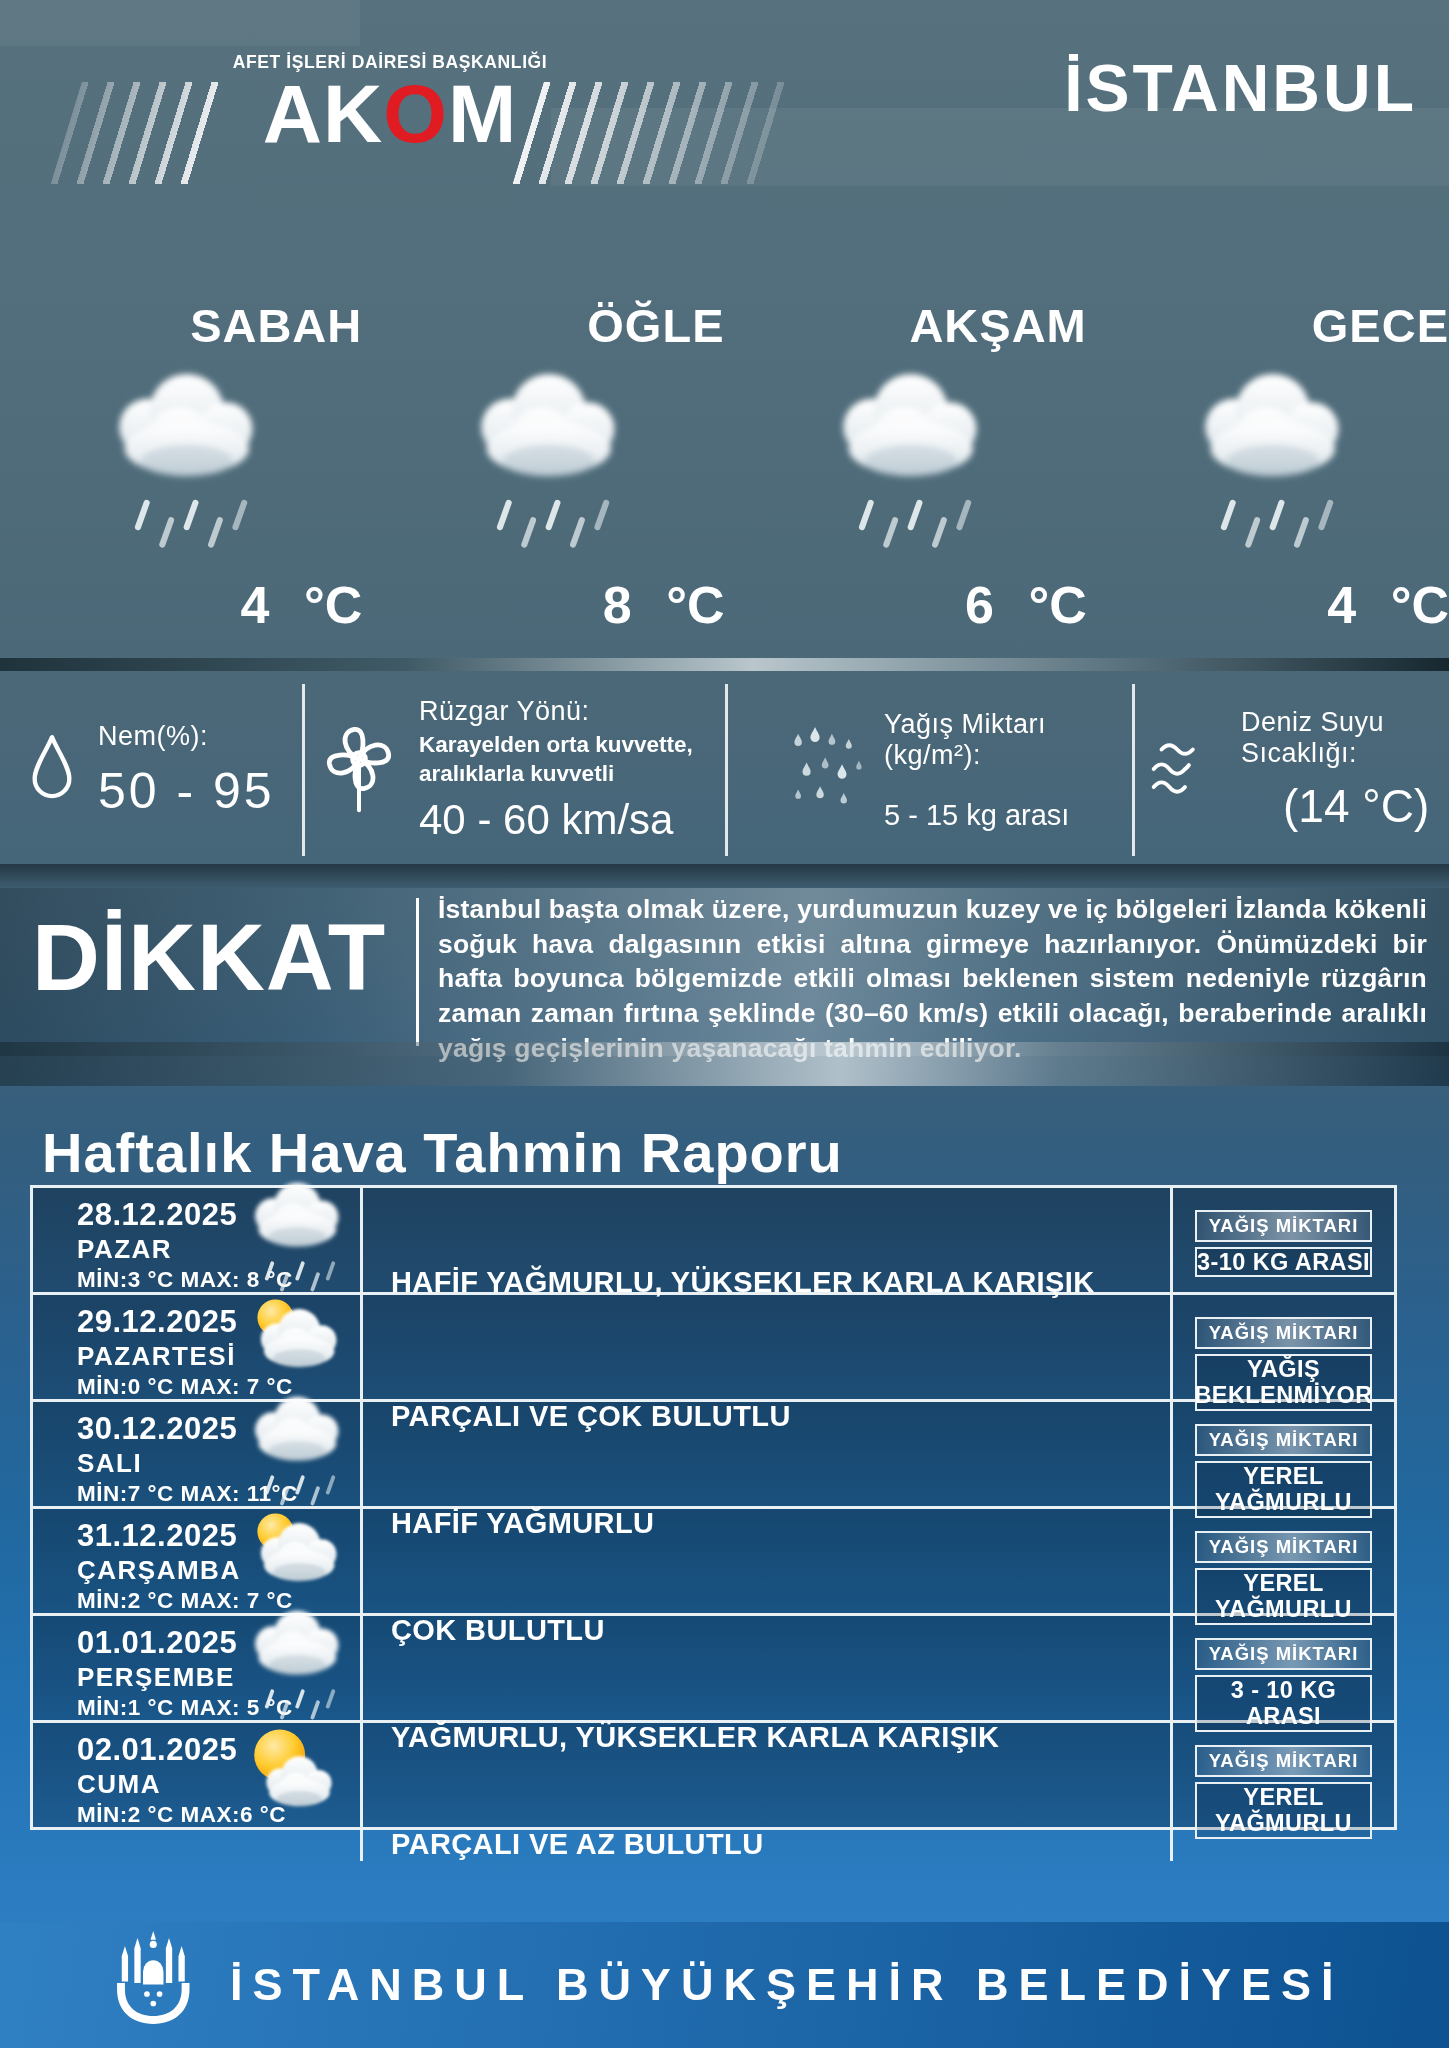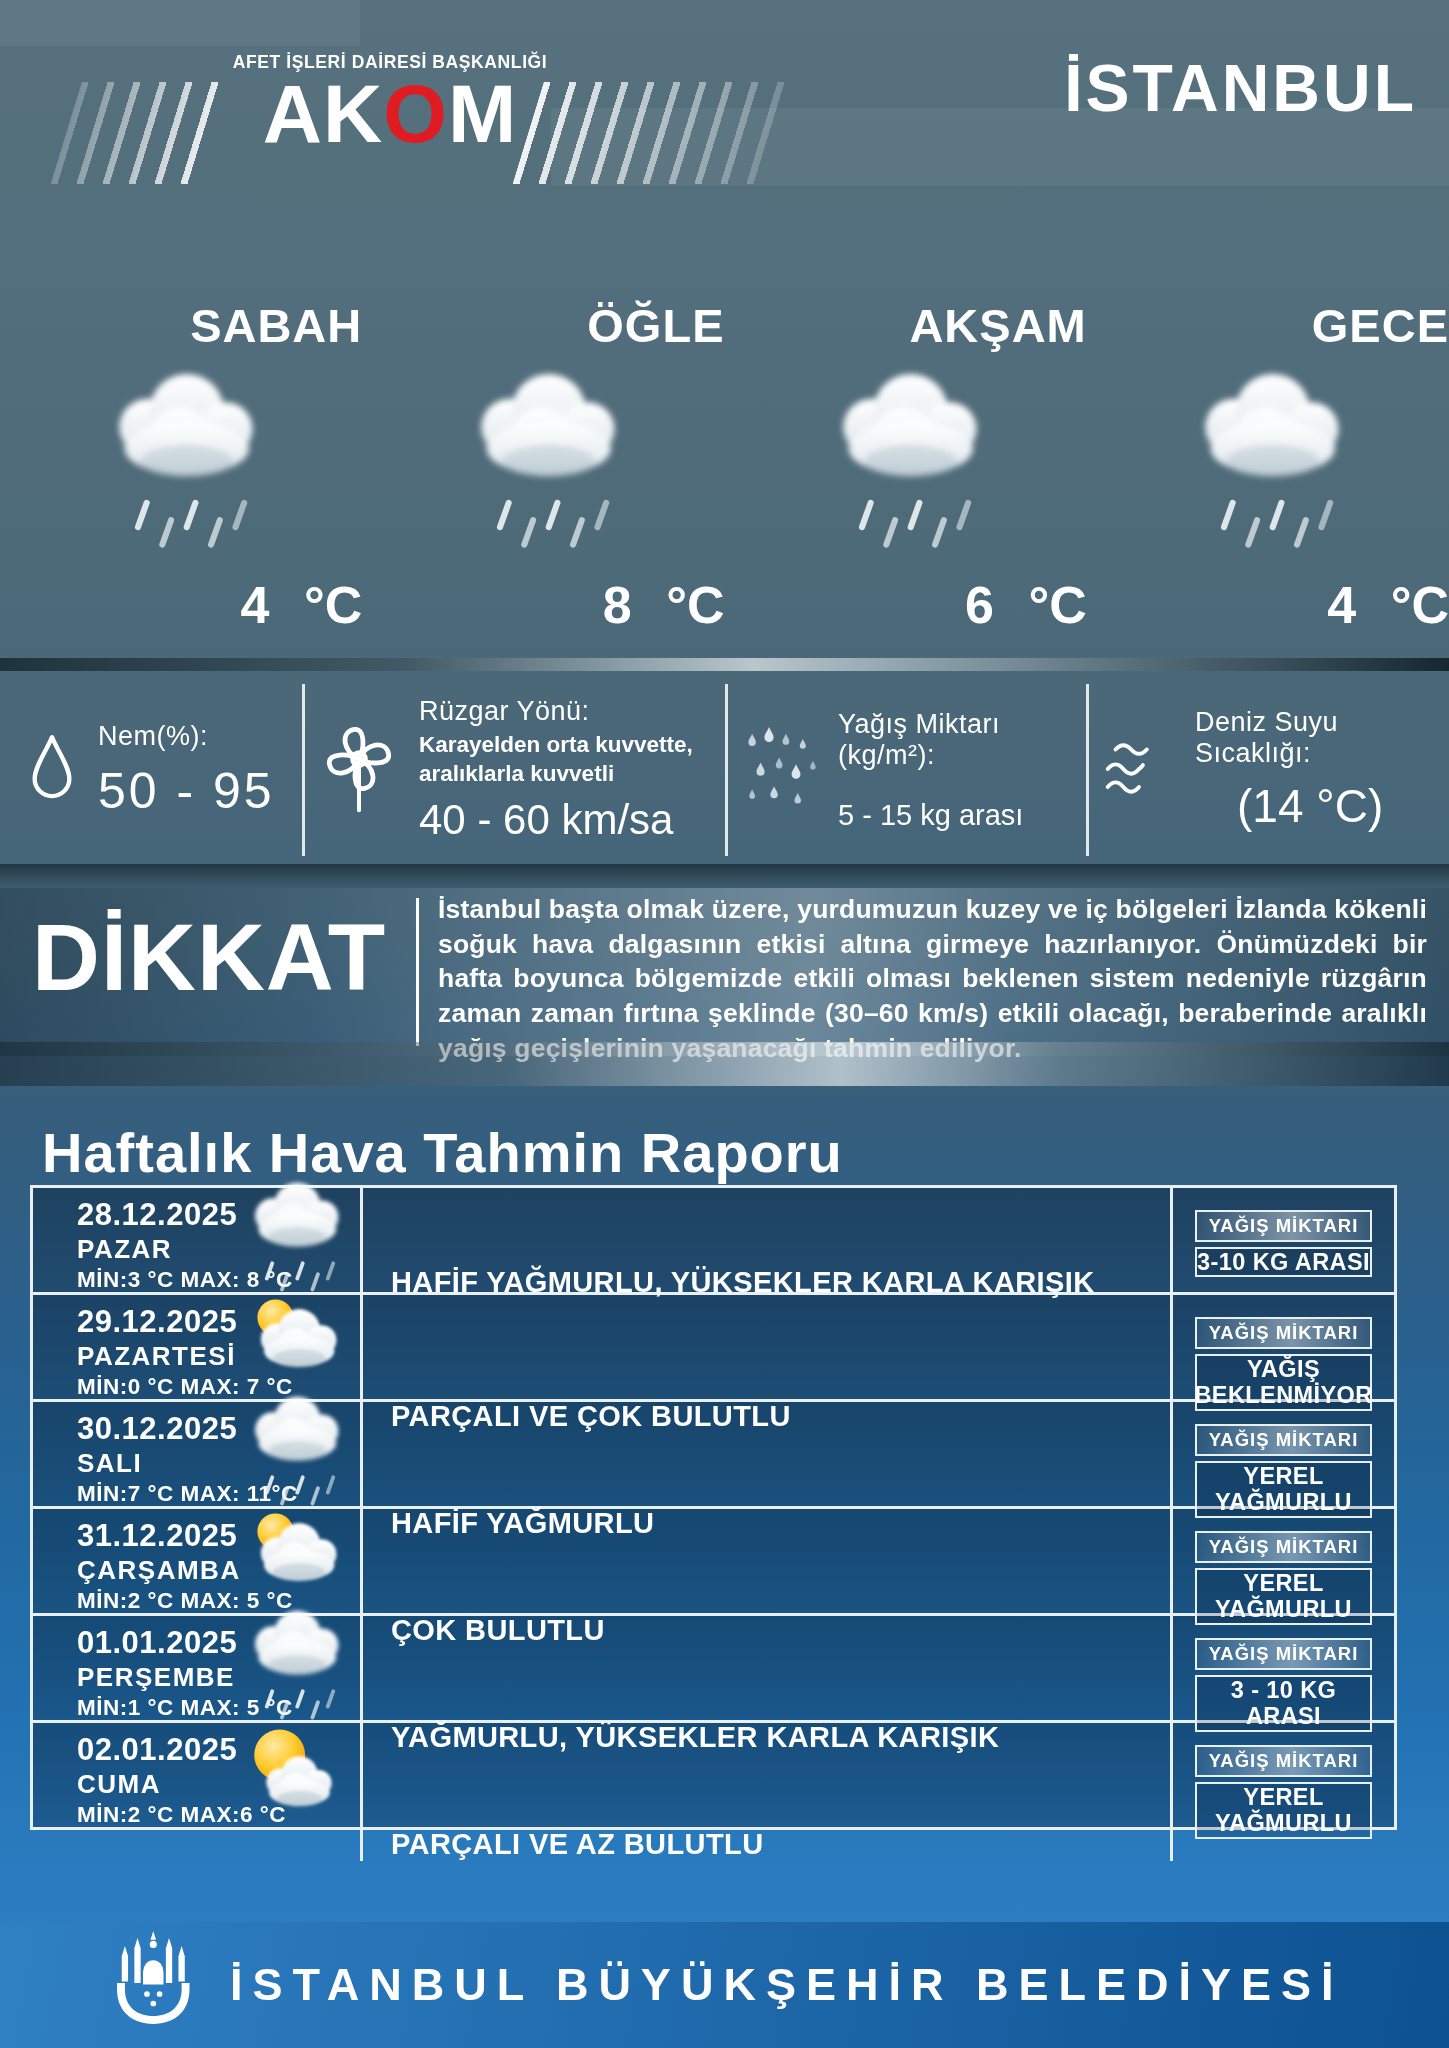--- a/index.html
+++ b/index.html
@@ -49,21 +49,21 @@
   .bar2{top:864px; height:24px;
     background:linear-gradient(180deg, rgba(8,18,24,.55), rgba(30,48,58,.15));}
   .bar3{top:1042px; height:44px;
     background:linear-gradient(92deg, rgba(22,38,46,.55) 0%, rgba(90,110,120,.45) 35%, rgba(216,224,228,.75) 58%, rgba(130,148,158,.5) 73%, rgba(12,28,38,.55) 100%);}
 
   
   .metrics{position:absolute; left:0; right:0; top:676px; height:188px; display:flex; align-items:stretch;}
   .metric{display:flex; align-items:center; gap:20px; padding:0 14px;}
   .m1{width:262px; padding-left:26px;}
   .m2{width:392px;}
-  .m3{width:330px;}
+  .m3{width:330px;margin-left:46px;}
   .m4{flex:1;}
   .vdiv{width:3px; background:rgba(255,255,255,.85); margin:8px 0;}
   .m-col{display:flex; flex-direction:column;}
   .m-title{font-size:27px; font-weight:400; letter-spacing:.5px;}
   .m-big{font-size:50px; font-weight:400; letter-spacing:3px; margin-top:10px;}
   .m-sub{font-size:22.5px; font-weight:700; line-height:1.25; white-space:pre-line; margin-top:4px;}
   .m-val{font-size:42px; font-weight:400; margin-top:8px;}
   .m-val2{font-size:29px; font-weight:400; margin-top:28px;}
   .m-val3{font-size:46px; font-weight:400; margin-top:10px; padding-left:42px;}
   .metric svg{flex:none;}
@@ -492,21 +492,21 @@
         <div class="amount-label">YAĞIŞ MİKTARI</div>
         <div class="amount-value">YEREL
 YAĞMURLU</div>
       </div>
     </div>
 
     <div class="row">
       <div class="cell-left">
         <div class="r-date">31.12.2025</div>
         <div class="r-day">ÇARŞAMBA</div>
-        <div class="r-minmax">MİN:2 °C MAX: 5 °C</div>
+        <div class="r-minmax">MİN:2 °C MAX: 7 °C</div>
         <div class="r-icon">
             <svg viewBox="0 0 115 106" xmlns="http://www.w3.org/2000/svg">
               <defs>
     <radialGradient id="sg13" cx="38%" cy="32%" r="75%">
       <stop offset="0%" stop-color="#ffeaa6"></stop>
                   <stop offset="55%" stop-color="#ffcb2e"></stop>
                   <stop offset="100%" stop-color="#f29c00"></stop>
     </radialGradient>
     <linearGradient id="cg13" x1="0" y1="0" x2="0" y2="1">
       <stop offset="0%" stop-color="#ffffff"></stop>

